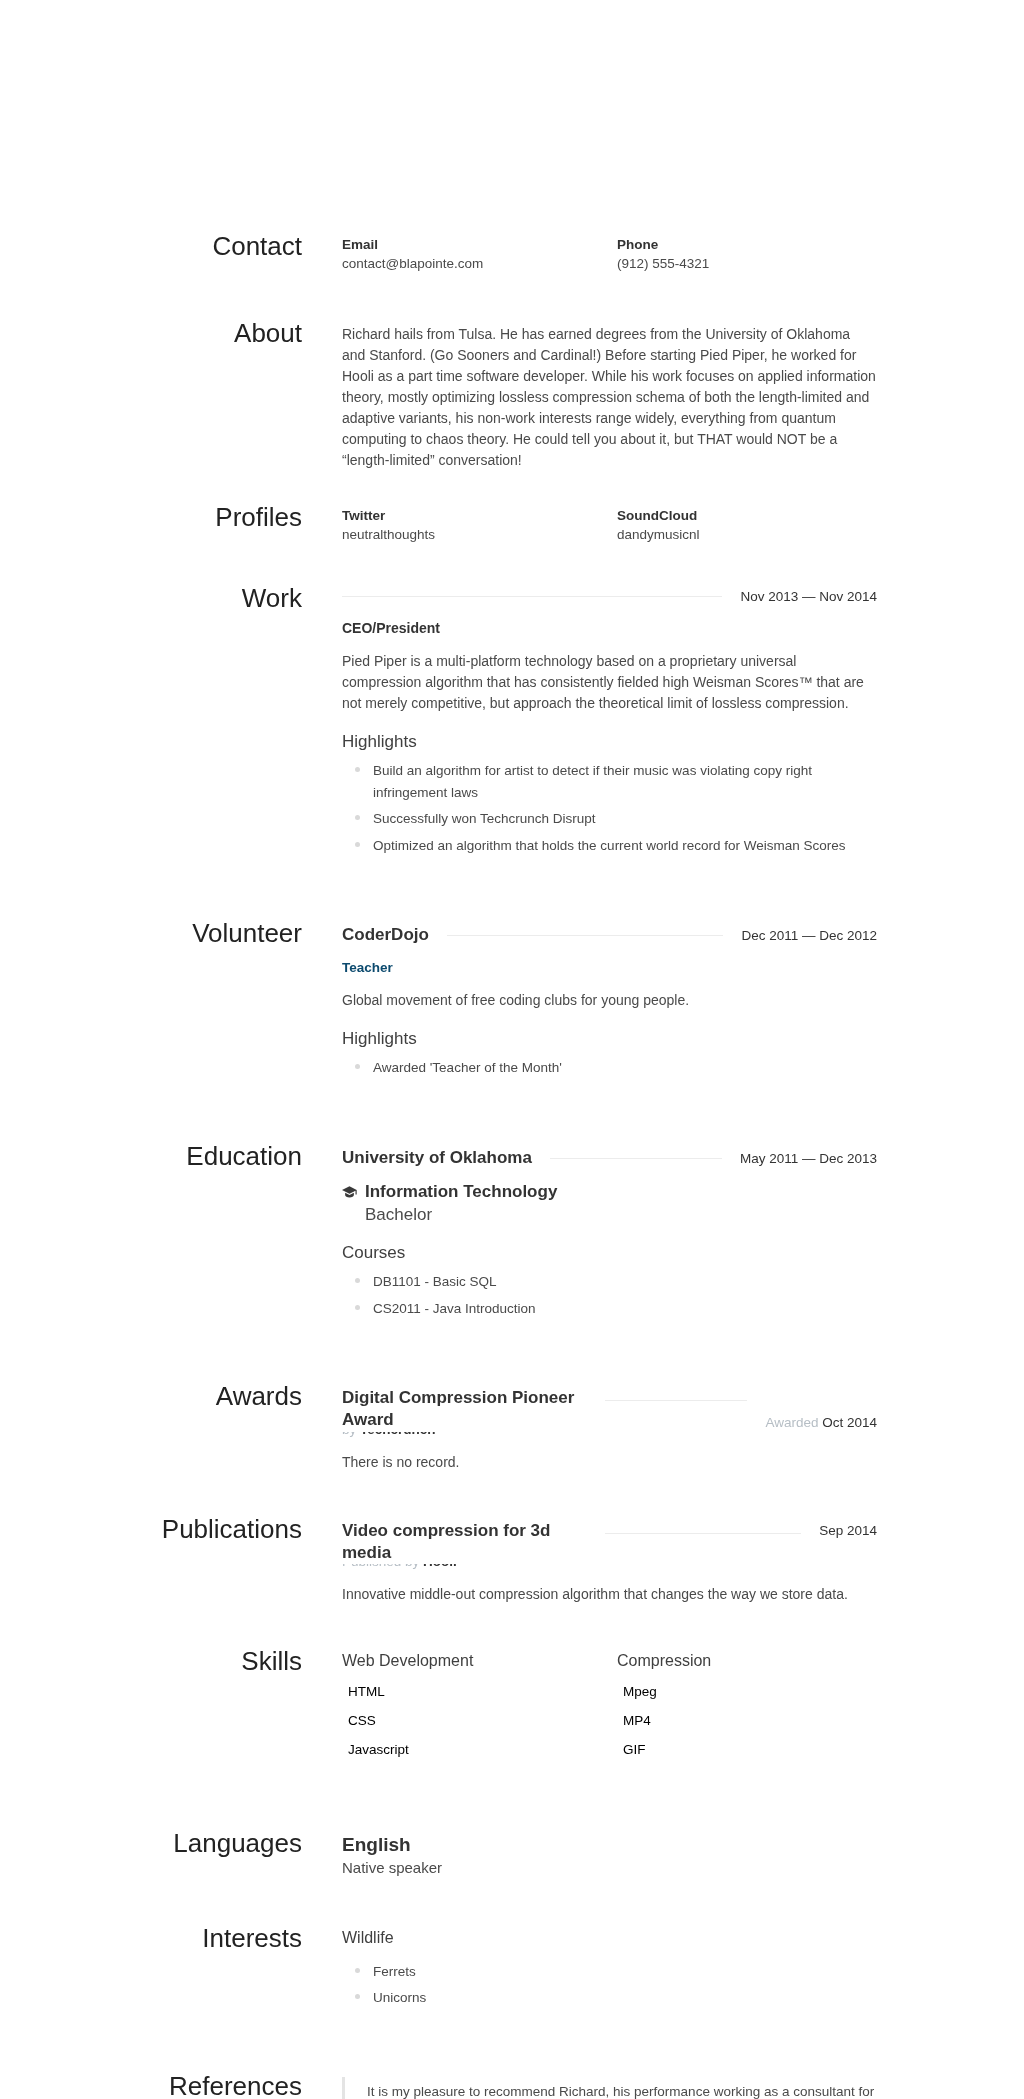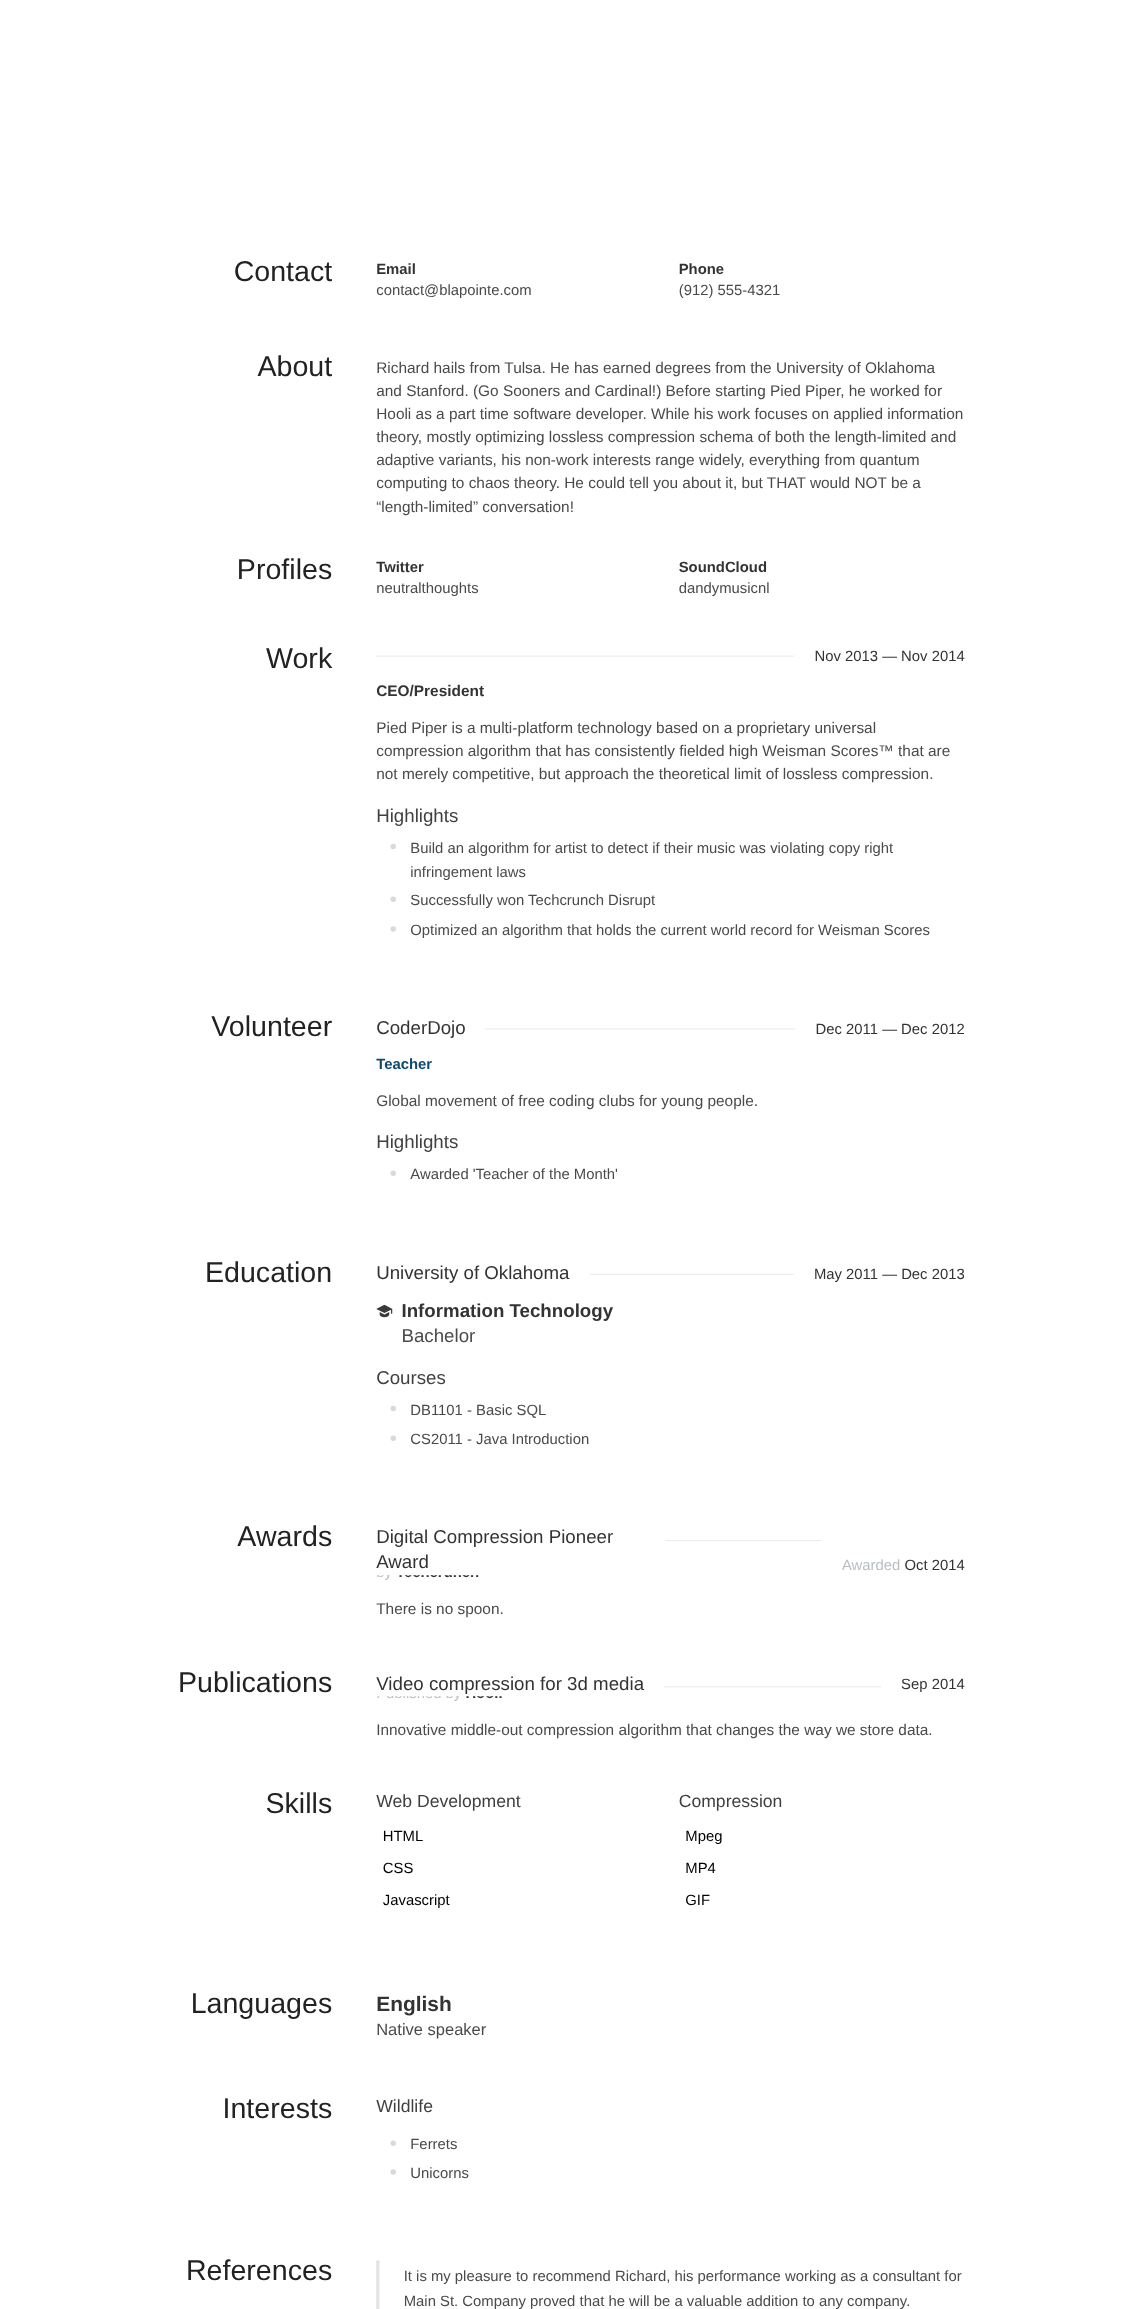--- a/index.html
+++ b/index.html
@@ -20,21 +20,21 @@
   }
   .sec-body { margin-left: 40px; flex: 1; min-width: 0; padding-top: 5px; }
 
   .grid2 { display: grid; grid-template-columns: 275px 1fr; }
   .lbl { font-weight: bold; font-size: 13.5px; color: #333; margin-bottom: 4px; }
   .val { font-size: 13.5px; color: #4a4a4a; }
 
   .summary { font-size: 14px; line-height: 1.5; color: #4a4a4a; margin: 0; }
 
   .entry-header { display: flex; align-items: center; }
-  .entry-title { font-size: 17px; font-weight: normal; color: #333; margin: 0; line-height: 1.3; }
+  .entry-title { font-size: 17px; font-weight: bold; color: #333; margin: 0; line-height: 1.3; }
   .header-line { flex: 1; border-top: 1px solid #ececec; margin: 0 18px; }
   .entry-header .header-line:first-child { margin-left: 0; }
   .entry-date { font-size: 13.5px; color: #333; white-space: nowrap; }
 
   .position { font-weight: bold; font-size: 14px; color: #333; margin: 16px 0 0; }
   .position-sm { font-weight: bold; font-size: 13.5px; color: #0c4a6e; margin: 14px 0 0; }
   .entry-summary { margin-top: 15px; }
   .subhead { font-size: 17px; color: #404040; font-weight: 400; margin: 18px 0 4px; }
 
   ul.dots { list-style: none; margin: 8px 0 0; padding: 0; font-size: 13.5px; line-height: 1.6; color: #4a4a4a; }
@@ -191,21 +191,21 @@
         <div class="header-line"></div>
         <div class="entry-date award-date">
           <span class="muted">Awarded</span>
           <span>Oct 2014</span>
         </div>
       </div>
       <div class="byline">
         <span>by</span>
         <strong>Techcrunch</strong>
       </div>
-      <p class="summary entry-summary">There is no spoon.</p>
+      <p class="summary entry-summary">There is no record.</p>
     </div>
   </section>
 
   <section class="section mb-md">
     <h2 class="sec-title">Publications</h2>
     <div class="sec-body">
       <div class="entry-header pub-header">
         <h3 class="entry-title narrow-title">Video compression for 3d media</h3>
         <div class="header-line"></div>
         <div class="entry-date pub-date">Sep 2014</div>

